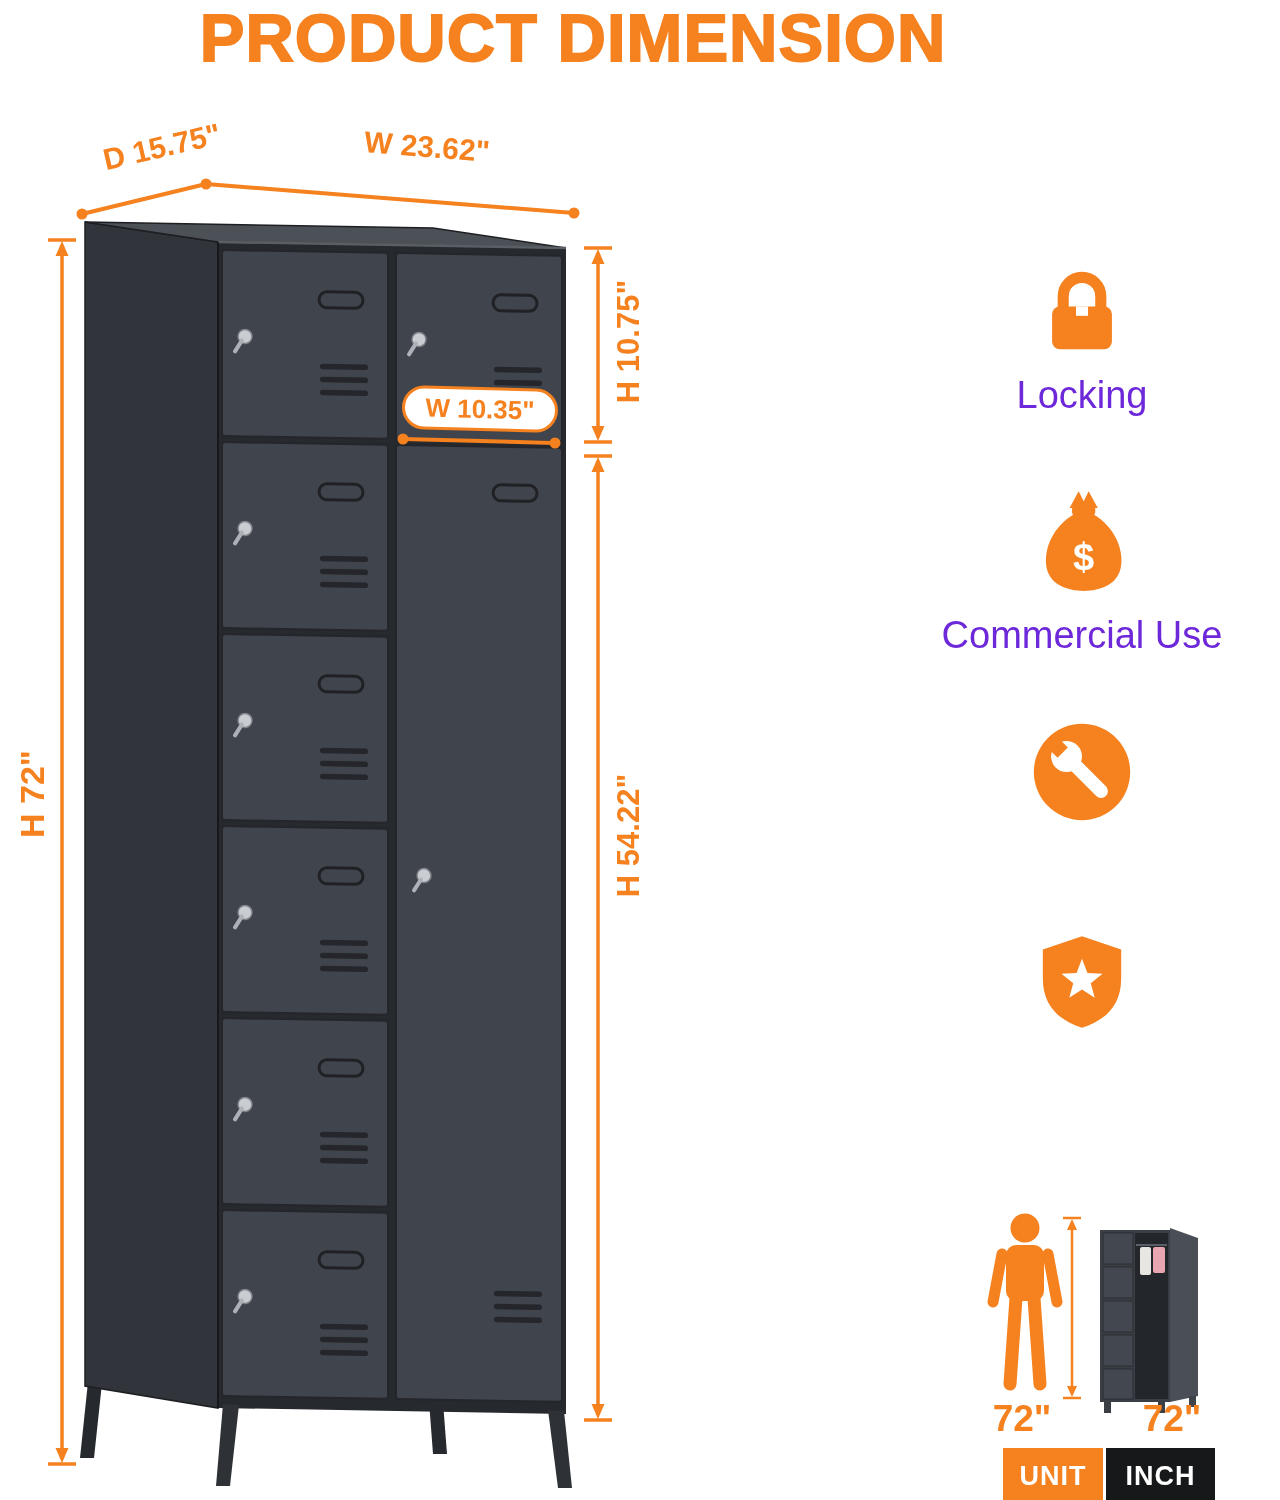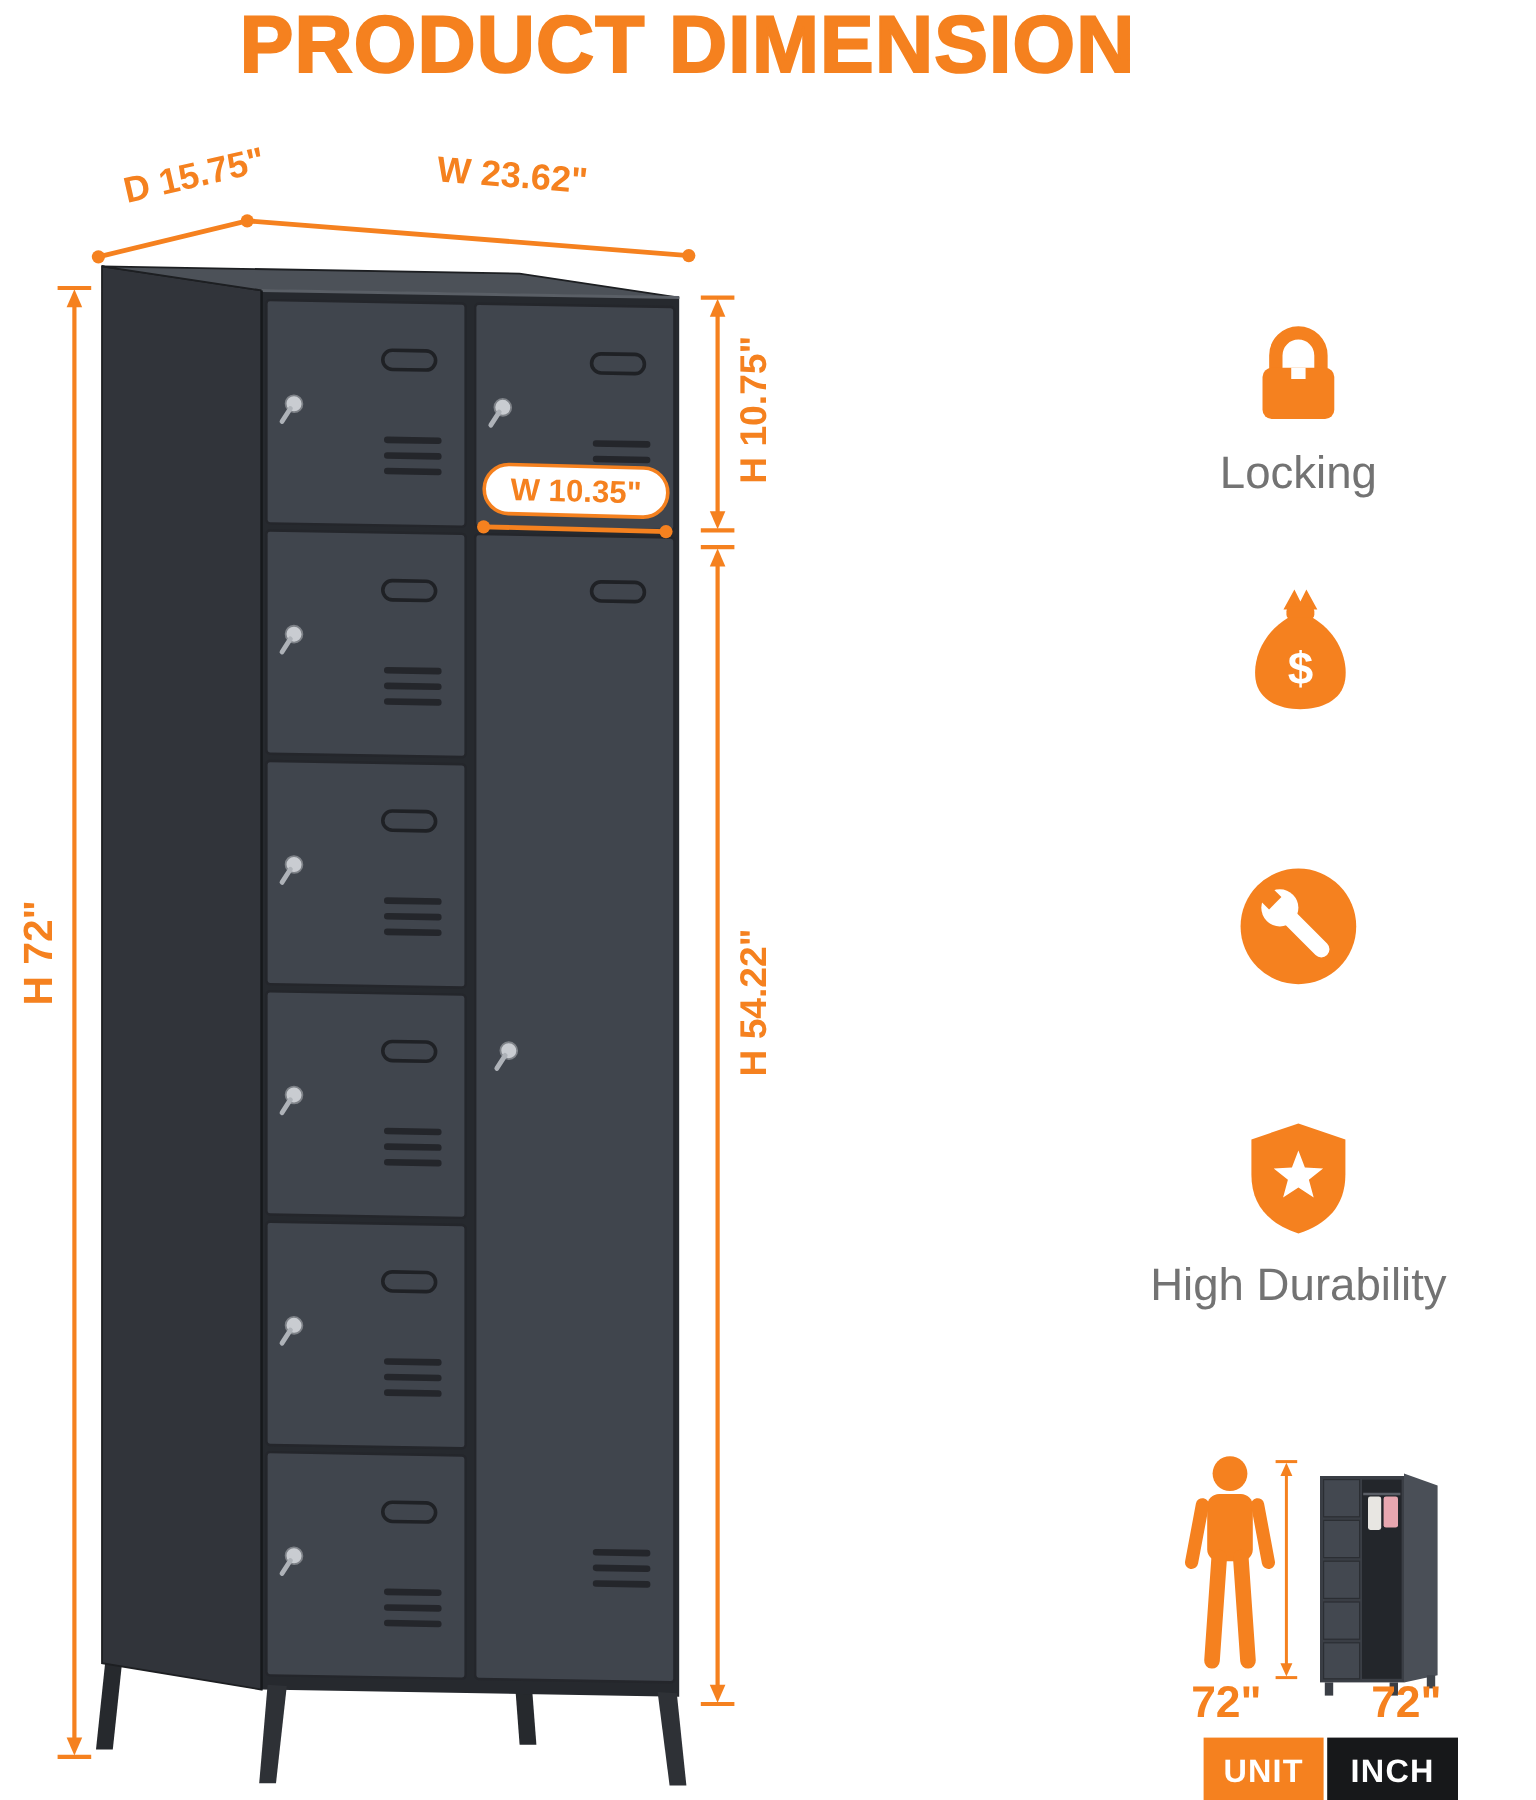--- a/index.html
+++ b/index.html
@@ -25,21 +25,21 @@
   .pill {
     position:absolute; left:402px; top:387px; width:150px; height:38px;
     display:flex; align-items:center; justify-content:center;
     background:#fff; border:3px solid #F5811F; border-radius:24px;
     color:#F5811F; font-weight:bold; font-size:26px; transform:rotate(1.5deg);
     white-space:nowrap;
   }
   .features { position:absolute; left:872px; top:0; width:420px; height:1120px; }
   .feature { position:absolute; left:0; width:100%; display:flex; flex-direction:column; align-items:center; }
   .f1 { top:262px; } .f2 { top:488px; } .f3 { top:722px; } .f4 { top:932px; }
-  .feature-label { font-size:38px; color:#737373; margin-top:18px; white-space:nowrap; }
+  .feature-label { font-size:38px; color:#6d28d9; margin-top:18px; white-space:nowrap; }
   .scale-label {
     position:absolute; width:110px; text-align:center;
     font-size:37px; font-weight:bold; color:#F5811F; white-space:nowrap;
   }
   .scale-person-label { left:967px;  top:1398px; }
   .scale-locker-label { left:1117px; top:1398px; }
   .unit-badge { position:absolute; left:1003px; top:1448px; display:flex; gap:3px; }
   .unit-badge span {
     display:flex; align-items:center; justify-content:center; height:57px;
     color:#fff; font-weight:bold; font-size:27px; letter-spacing:1px;
@@ -203,37 +203,37 @@
       <div class="feature-label">Locking</div>
     </div>
 
     <div class="feature f2">
       <svg width="100" height="108" viewBox="0 0 120 130">
         <path d="M45 24 L56 4 L62 16 L68 4 L79 24 Z" fill="#F5811F"></path>
         <rect x="48" y="21" width="28" height="13" rx="5" fill="#F5811F"></rect>
         <path d="M50 32 C 26 46 14 72 17 94 C 20 116 42 124 62 124 C 82 124 104 116 107 94 C 110 72 98 46 74 32 Z" fill="#F5811F"></path>
         <text x="62" y="99" text-anchor="middle" fill="#ffffff" font-size="46" font-weight="bold" font-family="'Liberation Sans', sans-serif">$</text>
       </svg>
+      <div class="feature-label">Commercial Use</div>
     </div>
 
     <div class="feature f3">
       <svg width="100" height="100" viewBox="0 0 110 110">
         <circle cx="55" cy="55" r="53" fill="#F5811F"></circle>
         <circle cx="38" cy="38" r="17" fill="#ffffff"></circle>
         <rect x="15" y="18" width="22" height="16" fill="#F5811F" transform="rotate(45 26 26)"></rect>
         <line x1="46" y1="46" x2="76" y2="76" stroke="#ffffff" stroke-width="15" stroke-linecap="round"></line>
       </svg>
     </div>
 
     <div class="feature f4">
       <svg width="92" height="100" viewBox="0 0 110 120">
         <path d="M55 5 L102 21 V56 C102 88 83 106 55 115 C27 106 8 88 8 56 V21 Z" fill="#F5811F"></path>
         <polygon points="55,32 61.5,49.1 79.7,50 65.5,61.4 70.3,79 55,69 39.7,79 44.5,61.4 30.3,50 48.5,49.1" fill="#ffffff"></polygon>
       </svg>
-      <div class="feature-label">High Durability</div>
     </div>
 
   </div>
 
   <div class="scale-label scale-person-label">72"</div>
   <div class="scale-label scale-locker-label">72"</div>
 
   <div class="unit-badge">
     <span class="unit-label">UNIT</span>
     <span class="unit-value">INCH</span>

